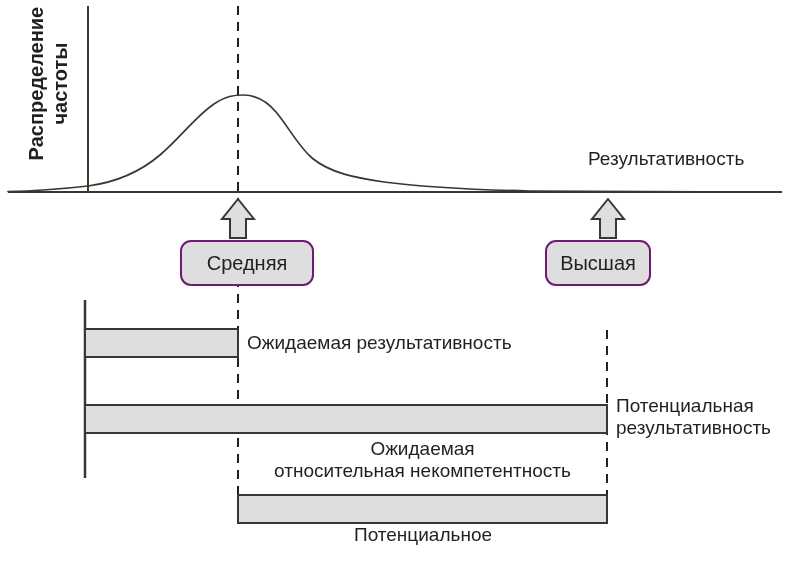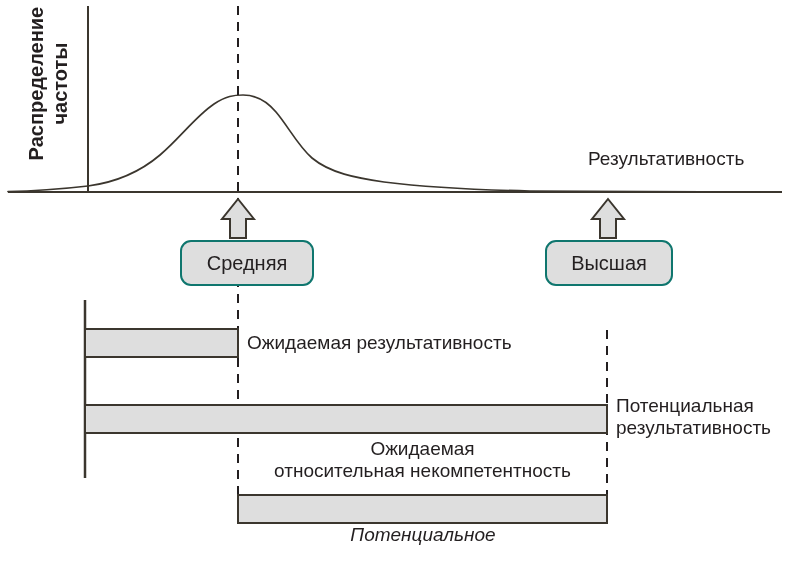--- a/index.html
+++ b/index.html
@@ -50,32 +50,32 @@
   #x-axis-label {
     left: 588px;
     top: 148px;
     font-size: 19px;
   }
 
   
   .marker-box {
     position: absolute;
     height: 46px;
-    border: 2px solid #0f766e;
+    border: 2px solid #701a75;
     border-radius: 11px;
     background: #dedede;
     box-sizing: border-box;
     display: flex;
     align-items: center;
     justify-content: center;
     font-size: 20px;
     color: #231f20;
   }
   #marker-mid  { left: 180px; top: 240px; width: 134px; }
-  #marker-high { left: 545px; top: 240px; width: 128px; }
+  #marker-high { left: 545px; top: 240px; width: 106px; }
 
   
   #caption-expected-performance {
     left: 247px;
     top: 332px;
     font-size: 19px;
   }
   #caption-potential-performance {
     left: 616px;
     top: 395px;
@@ -89,21 +89,20 @@
     width: 369px;
     text-align: center;
     font-size: 19px;
   }
   #caption-competitive-advantage {
     left: 198px;
     top: 524px;
     width: 450px;
     text-align: center;
     font-size: 19px;
-    font-style: italic;
   }
 </style>
 </head>
 <body>
 
 <div id="stage">
 
   <svg id="svg-layer" viewBox="0 0 790 579">
 
     <line x1="88" y1="6" x2="88" y2="192" stroke="#3b362e" stroke-width="2"></line>

